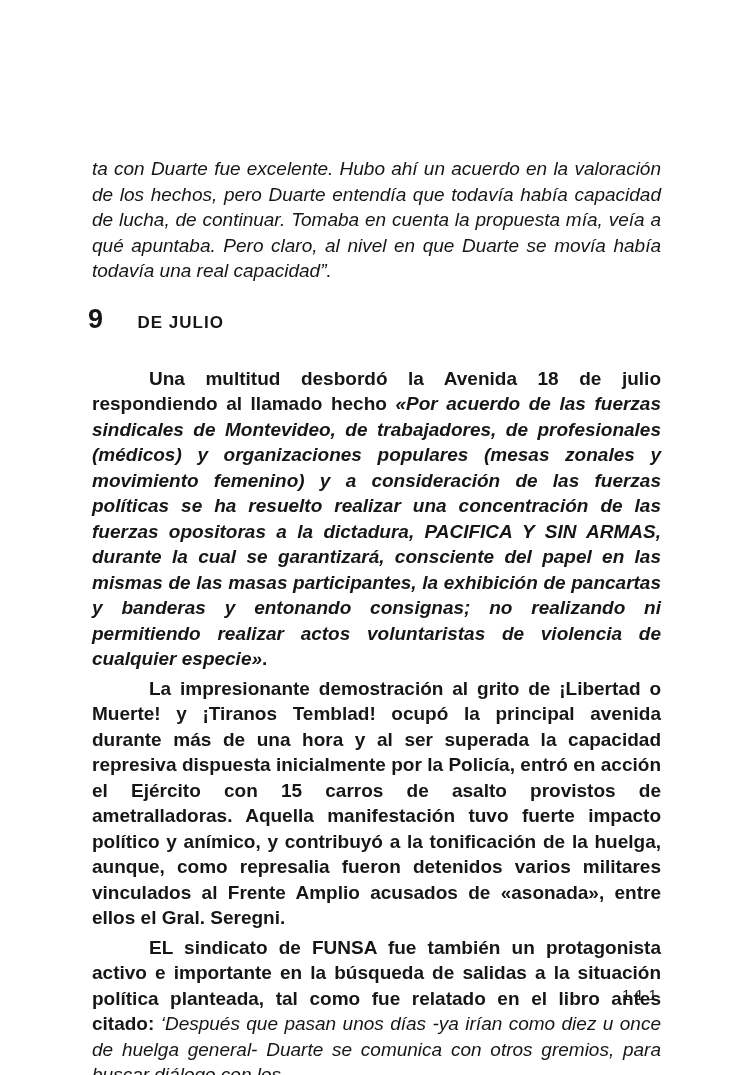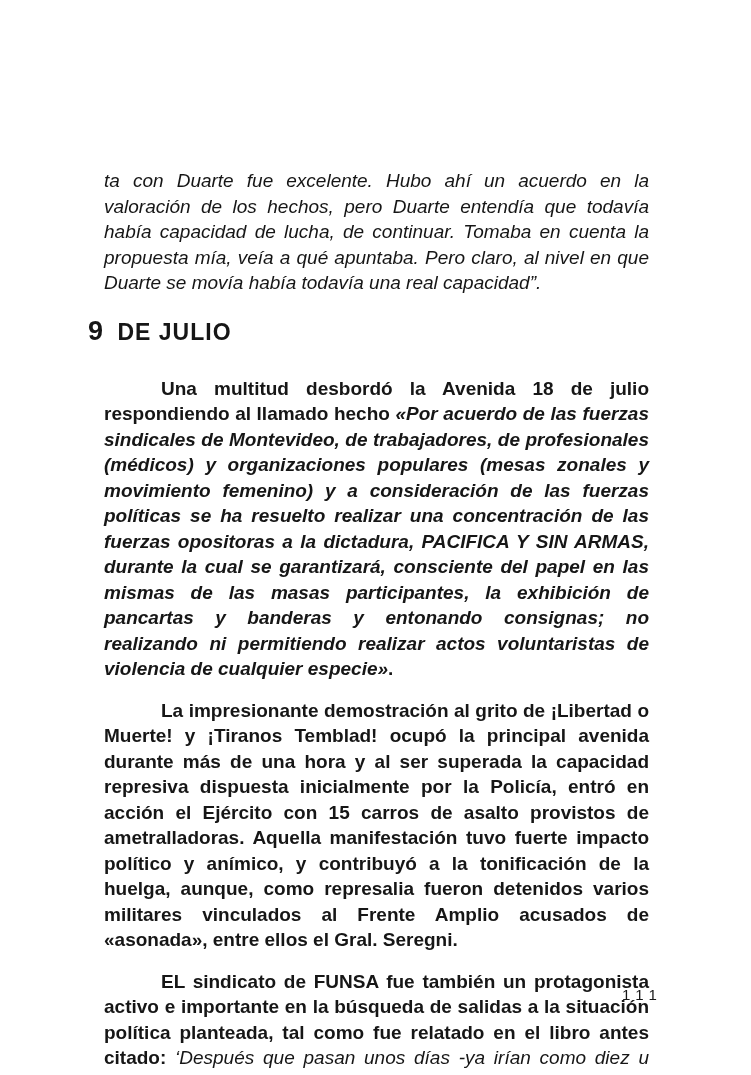--- a/index.html
+++ b/index.html
@@ -19,21 +19,21 @@
   .text-block {
     position: absolute;
     left: 88px;
     top: 152px;
     width: 577px;
     font-size: 19px;
     line-height: 25.5px;
     text-align: justify;
   }
   .para {
-    margin: 16px;
+    margin: 4px;
     padding: 0;
   }
   .para.indent {
     text-indent: 57px;
   }
   .run-regular { font-style: normal; font-weight: bold; }
   .run-italic { font-style: italic; font-weight: normal; }
   .run-bold { font-style: normal; font-weight: bold; }
   .run-bold-italic { font-style: italic; font-weight: bold; }
   .section-heading {
@@ -42,22 +42,22 @@
     font-weight: bold;
     line-height: 27px;
     text-align: left;
     text-indent: 0;
   }
   .heading-number {
     font-size: 27px;
     letter-spacing: 0.5px;
   }
   .heading-label {
-    font-size: 23px;
-    margin-left: 6px;
+    font-size: 17px;
+    margin-left: 26px;
     letter-spacing: 1px;
   }
   .page-number {
     position: absolute;
     top: 986px;
     left: 622px;
     font-size: 15px;
     letter-spacing: 6px;
     color: #161616;
   }

